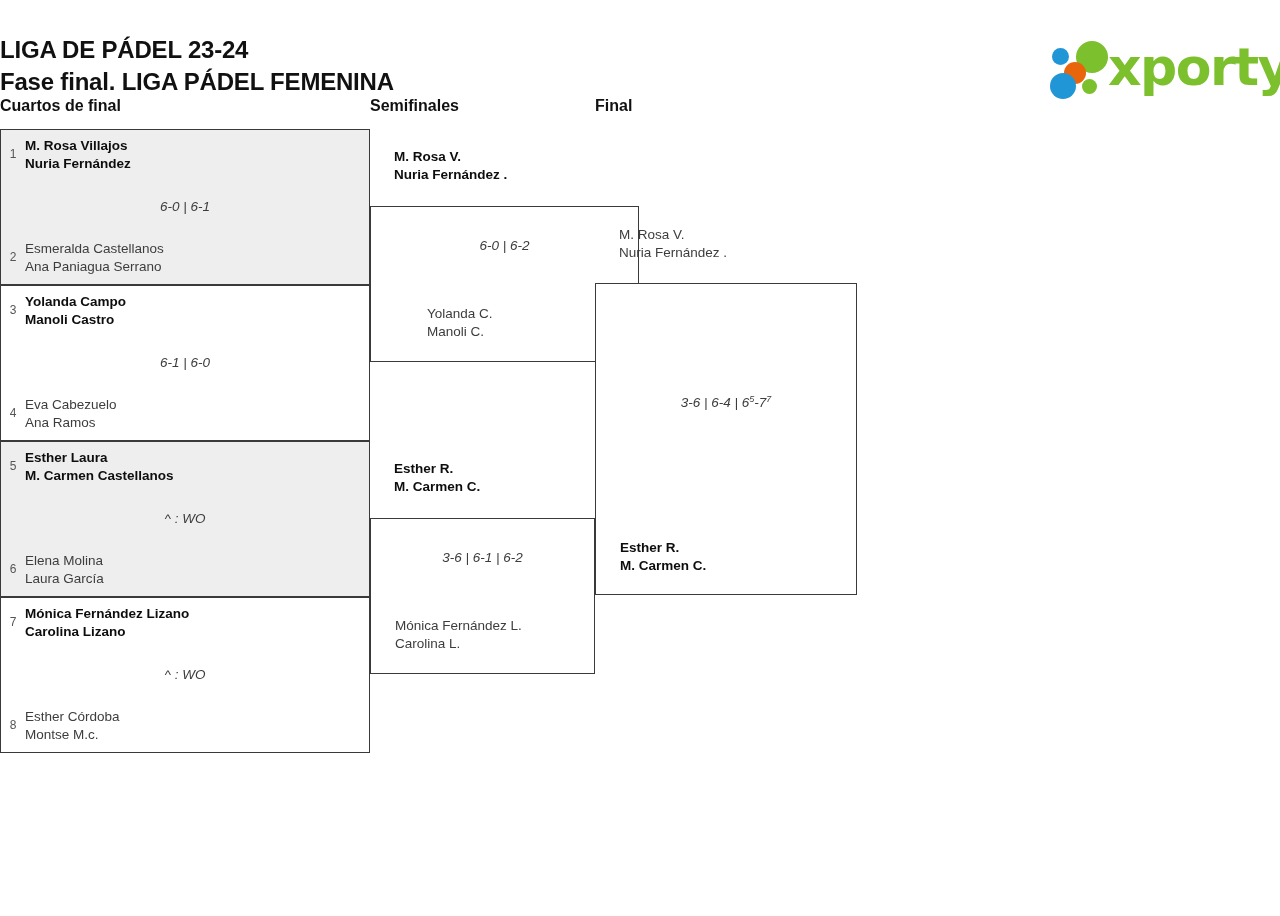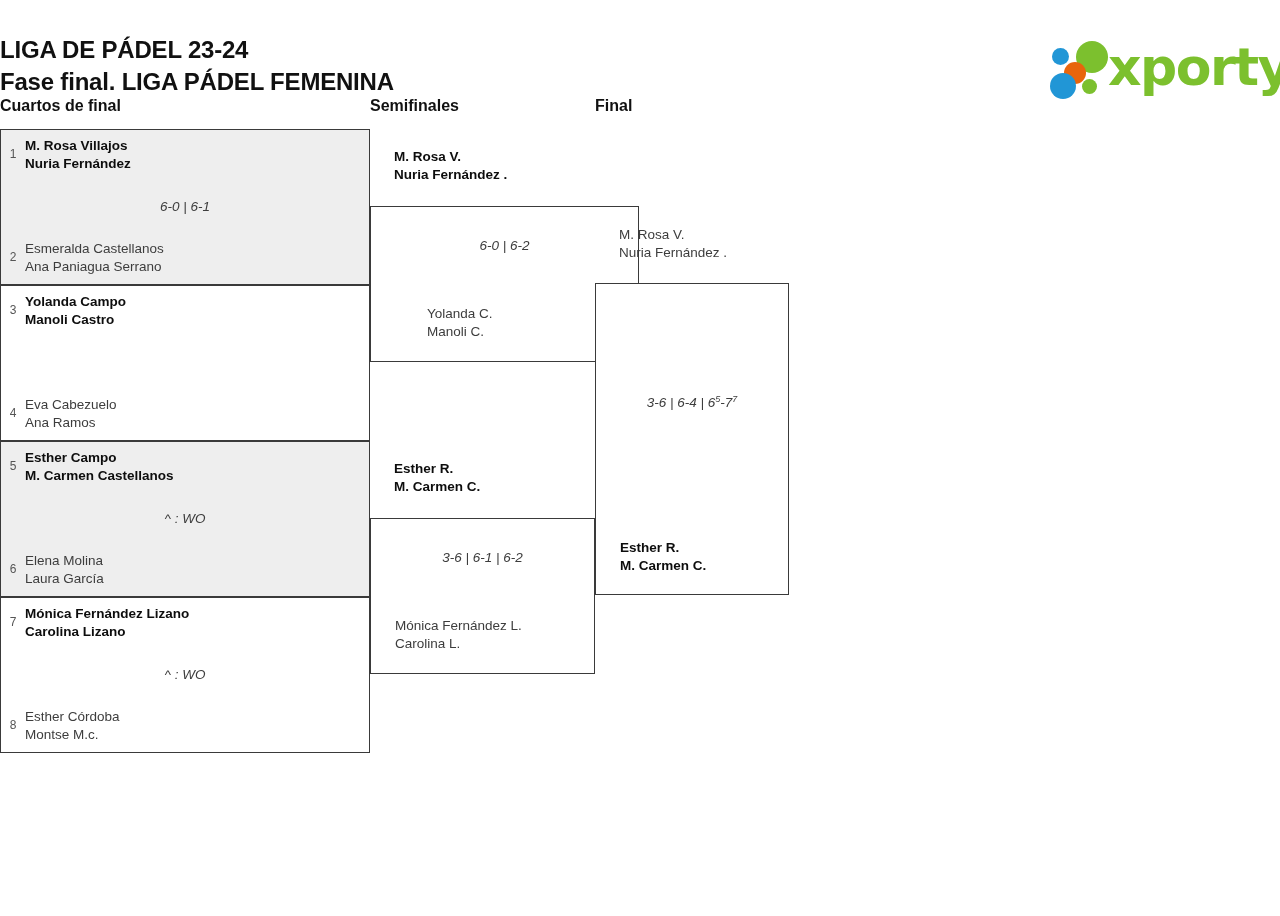--- a/index.html
+++ b/index.html
@@ -196,34 +196,35 @@
   </div>
 
   <div class="match plain" style="left:0px; top:285px; width:370px; height:156px;">
     <div class="side" style="top:7px;">
       <span class="seed">3</span>
       <span class="players winner">
         <span class="player-line">Yolanda Campo</span>
         <span class="player-line">Manoli Castro</span>
       </span>
     </div>
+    <div class="score" style="top:69px;">6-1 | 6-0</div>
     <div class="side" style="top:110px;">
       <span class="seed">4</span>
       <span class="players">
         <span class="player-line">Eva Cabezuelo</span>
         <span class="player-line">Ana Ramos</span>
       </span>
     </div>
   </div>
 
   <div class="match shaded" style="left:0px; top:441px; width:370px; height:156px;">
     <div class="side" style="top:7px;">
       <span class="seed">5</span>
       <span class="players winner">
-        <span class="player-line">Esther Campo</span>
+        <span class="player-line">Esther Laura</span>
         <span class="player-line">M. Carmen Castellanos</span>
       </span>
     </div>
     <div class="score" style="top:69px;">^ : WO</div>
     <div class="side" style="top:110px;">
       <span class="seed">6</span>
       <span class="players">
         <span class="player-line">Elena Molina</span>
         <span class="player-line">Laura García</span>
       </span>
@@ -287,21 +288,21 @@
   </div>
 
   <div class="side" style="left:595px; top:226px; width:225px;">
     <span class="seed blank">.</span>
     <span class="players">
       <span class="player-line">M. Rosa V.</span>
       <span class="player-line">Nuria Fernández .</span>
     </span>
   </div>
 
-  <div class="match plain" style="left:595px; top:283px; width:194px; height:312px;padding-left:33px;">
+  <div class="match plain" style="left:595px; top:283px; width:262px; height:312px;padding-left:33px;">
     <div class="score" style="top:111px;">
       <span>3-6 | 6-4 | 6</span><sup>5</sup><span>-7</span><sup>7</sup>
     </div>
     <div class="side" style="top:255px;">
       <span class="seed blank">.</span>
       <span class="players winner">
         <span class="player-line">Esther R.</span>
         <span class="player-line">M. Carmen C.</span>
       </span>
     </div>

